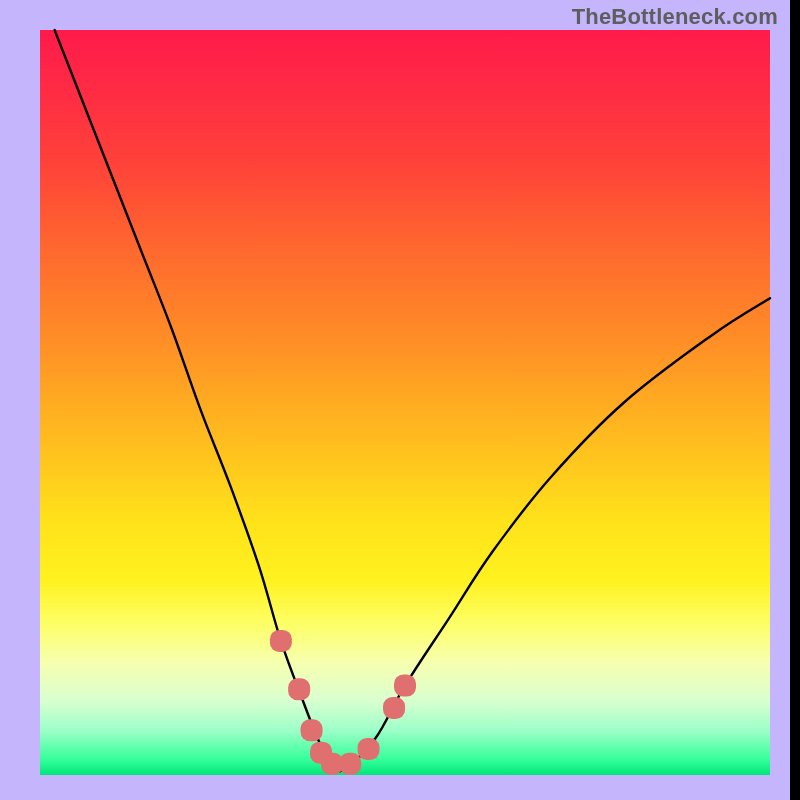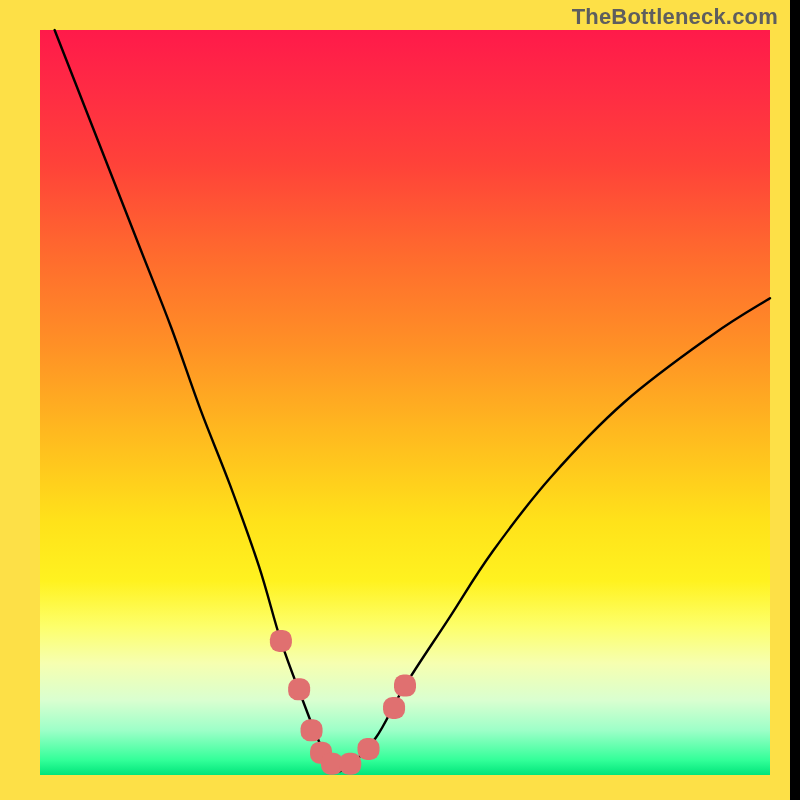--- a/index.html
+++ b/index.html
@@ -9,21 +9,21 @@
     height: 800px;
     background: #000000;
     overflow: hidden;
   }
   .frame {
     position: absolute;
     top: 0;
     left: 0;
     width: 790px;
     height: 800px;
-    background: #fde047;
+    background: #c4b5fd;
   }
   .plot-area {
     position: absolute;
     background: linear-gradient(to bottom,
       #ff1a4a 0%,
       #ff2b44 8%,
       #ff4239 18%,
       #ff6a2e 30%,
       #ff8f26 42%,
       #ffb91f 54%,

